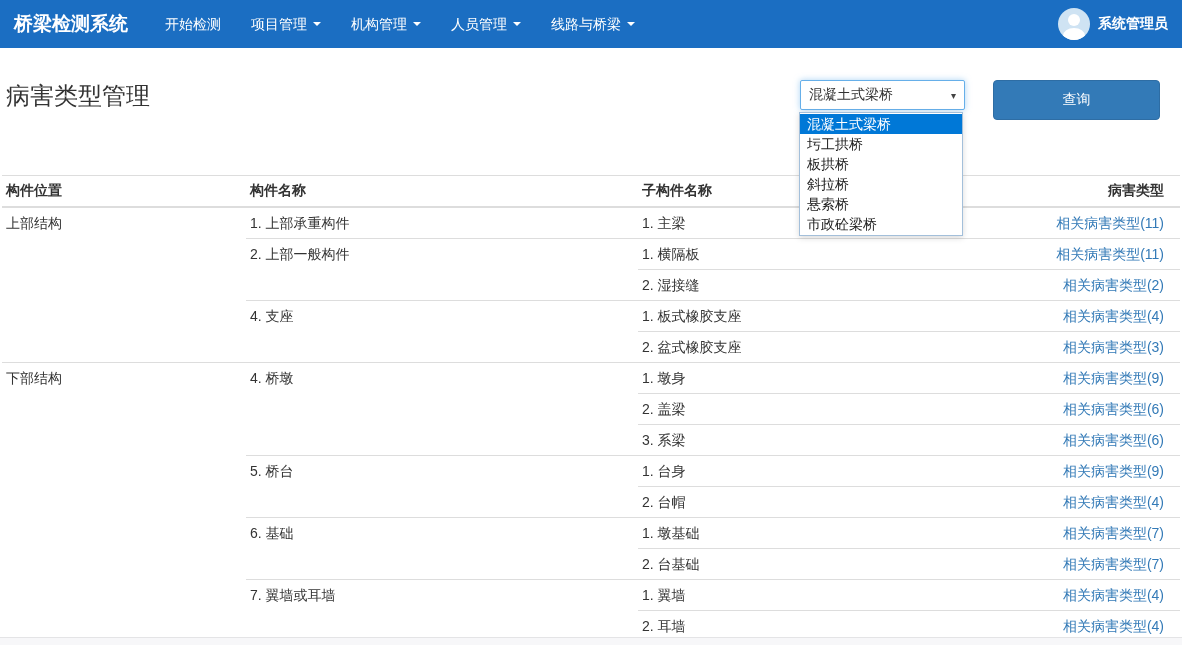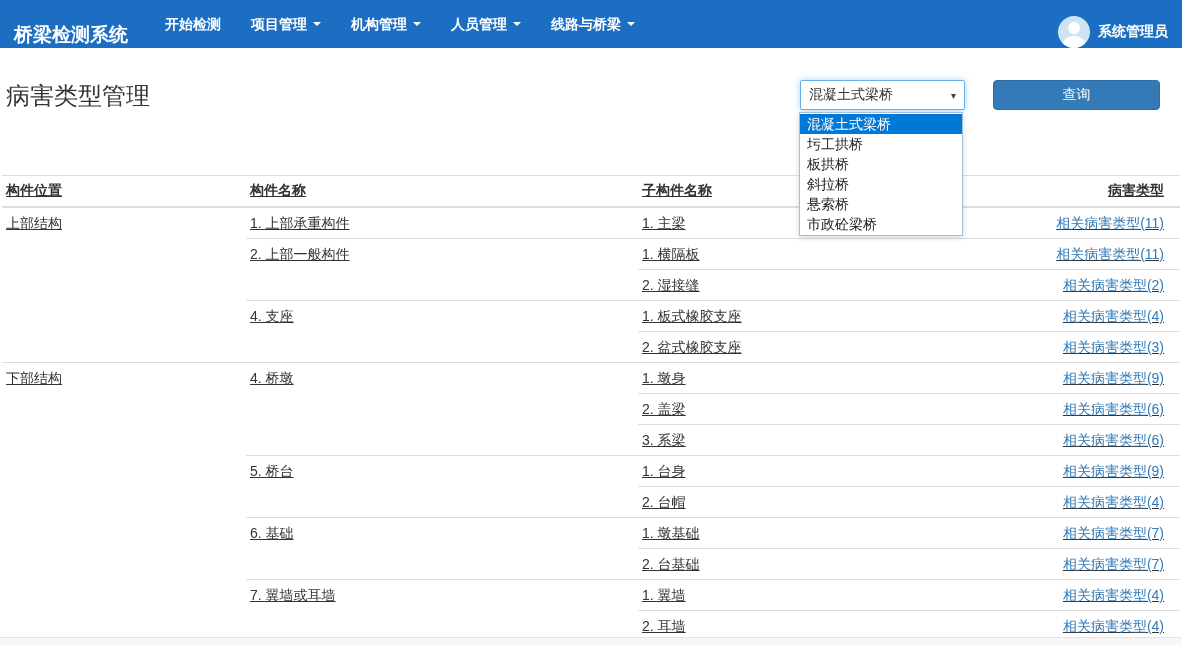--- a/index.html
+++ b/index.html
@@ -9,36 +9,36 @@
     background: #fff;
     font-family: "Liberation Sans", "DejaVu Sans", sans-serif;
     font-size: 14px;
     color: #333;
   }
   
   .navbar {
     height: 48px;
     background: #1b6ec2;
     display: flex;
-    align-items: flex-end;
+    align-items: center;
     padding: 0 14px;
     color: #fff;
   }
   .brand {
     font-size: 19px;
     font-weight: 600;
     margin-right: 22px;
     white-space: nowrap;
     cursor: pointer;
   }
   .nav-items { display: flex; align-items: center; height: 100%; }
   .nav-item {
     padding: 0 15px;
     line-height: 48px;
-    font-weight: 700;
+    font-weight: 400;
     font-size: 14px;
     cursor: pointer;
     white-space: nowrap;
     display: flex; align-items: center;
   }
   .caret {
     display: inline-block;
     margin-left: 6px;
     width: 0; height: 0;
     border-left: 4px solid transparent;
@@ -96,21 +96,21 @@
     box-shadow: 0 0 6px rgba(102,175,233,0.55);
     display: flex; align-items: center;
     padding: 0 8px;
     cursor: pointer;
   }
   .filter-select .select-value { flex: 1; font-size: 14px; color: #333; }
   .select-caret { font-size: 10px; color: #444; }
   .query-btn {
     position: absolute;
     left: 993px; top: 32px;
-    width: 167px; height: 30px;
+    width: 167px; height: 40px;
     background: #337ab7;
     border: 1px solid #2e6da4;
     border-radius: 4px;
     color: #fff;
     font-size: 14px;
     font-family: inherit;
     cursor: pointer;
   }
   .select-dropdown {
     position: absolute;
@@ -132,21 +132,20 @@
     cursor: pointer;
   }
   .select-option.selected { background: #0078d7; color: #fff; }
 
   
   .disease-table {
     width: 100%;
     border-collapse: collapse;
     margin-top: 63px;
     table-layout: fixed;
-    text-decoration: underline;
   }
   .disease-table th {
     text-align: left;
     font-weight: bold;
     font-size: 14px;
     color: #333;
     padding: 6px 4px;
     border-top: 1px solid #ddd;
     border-bottom: 2px solid #ddd;
   }

